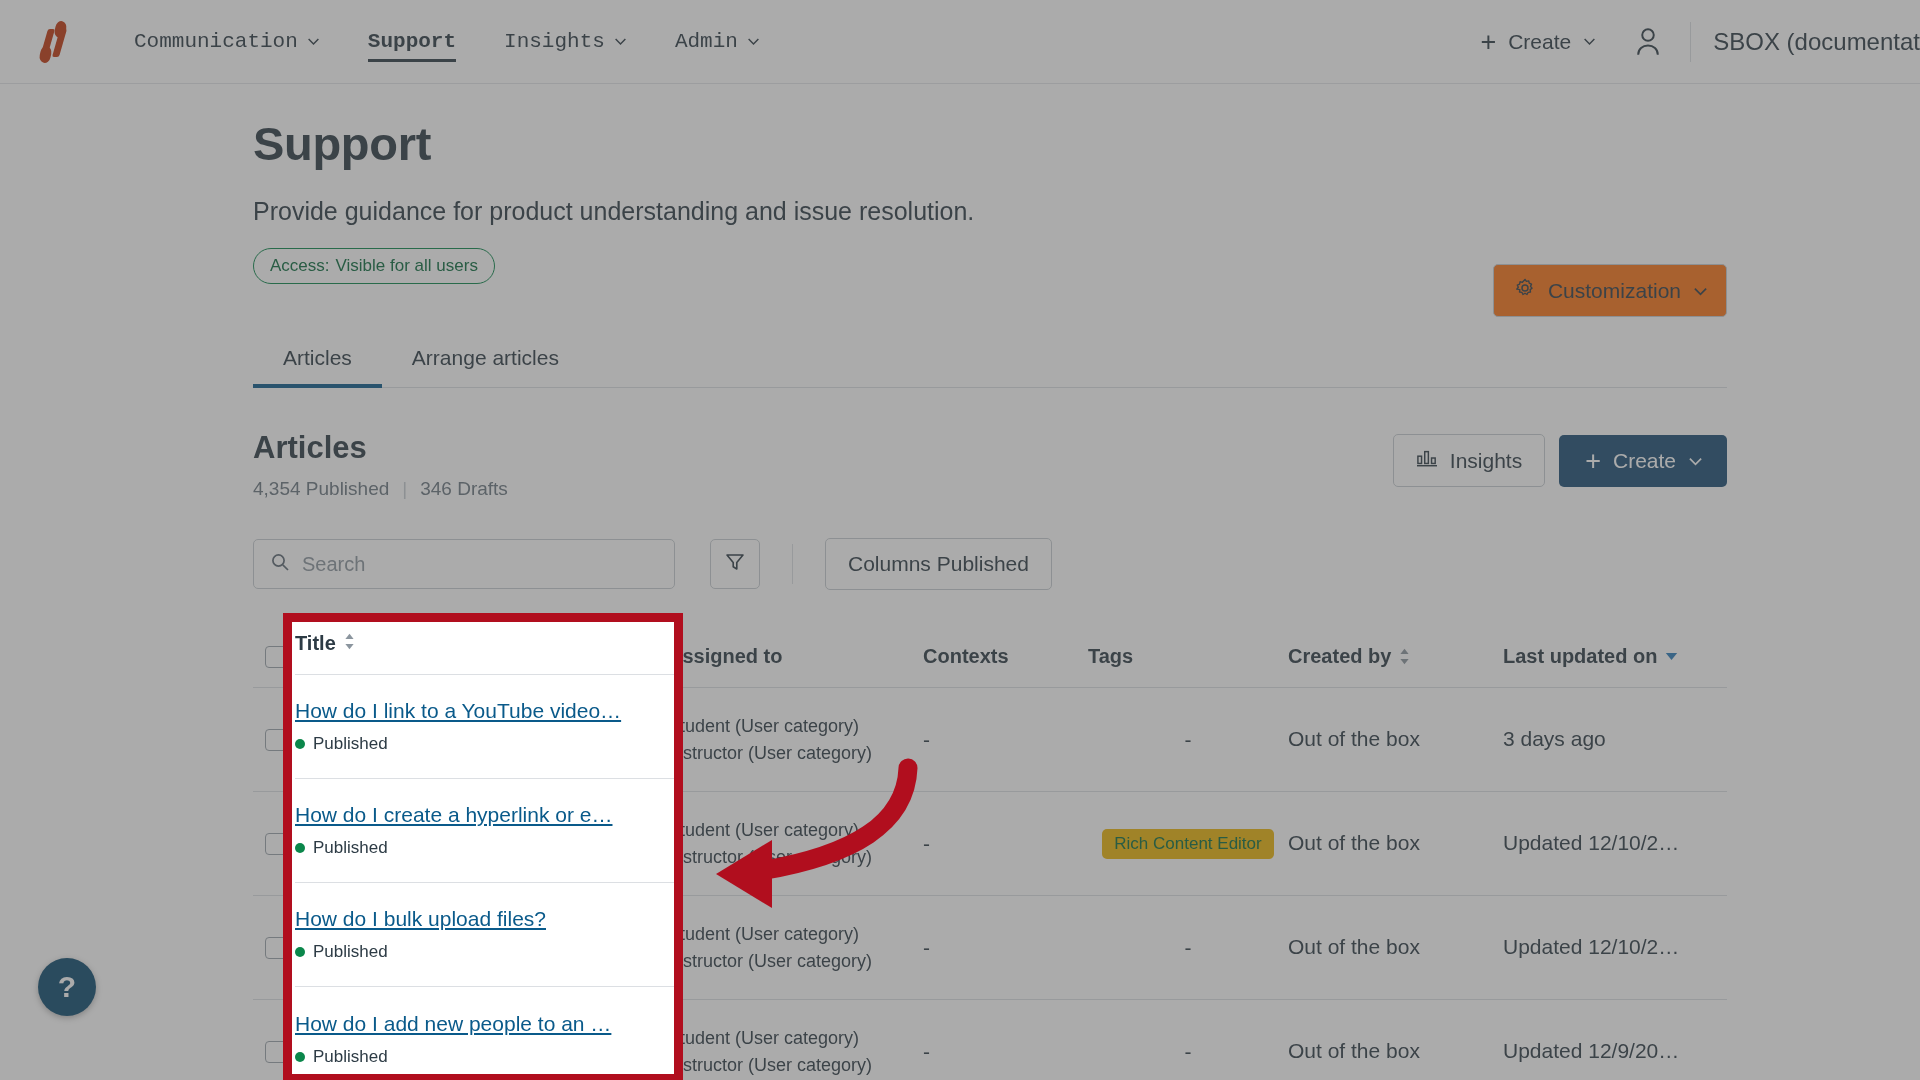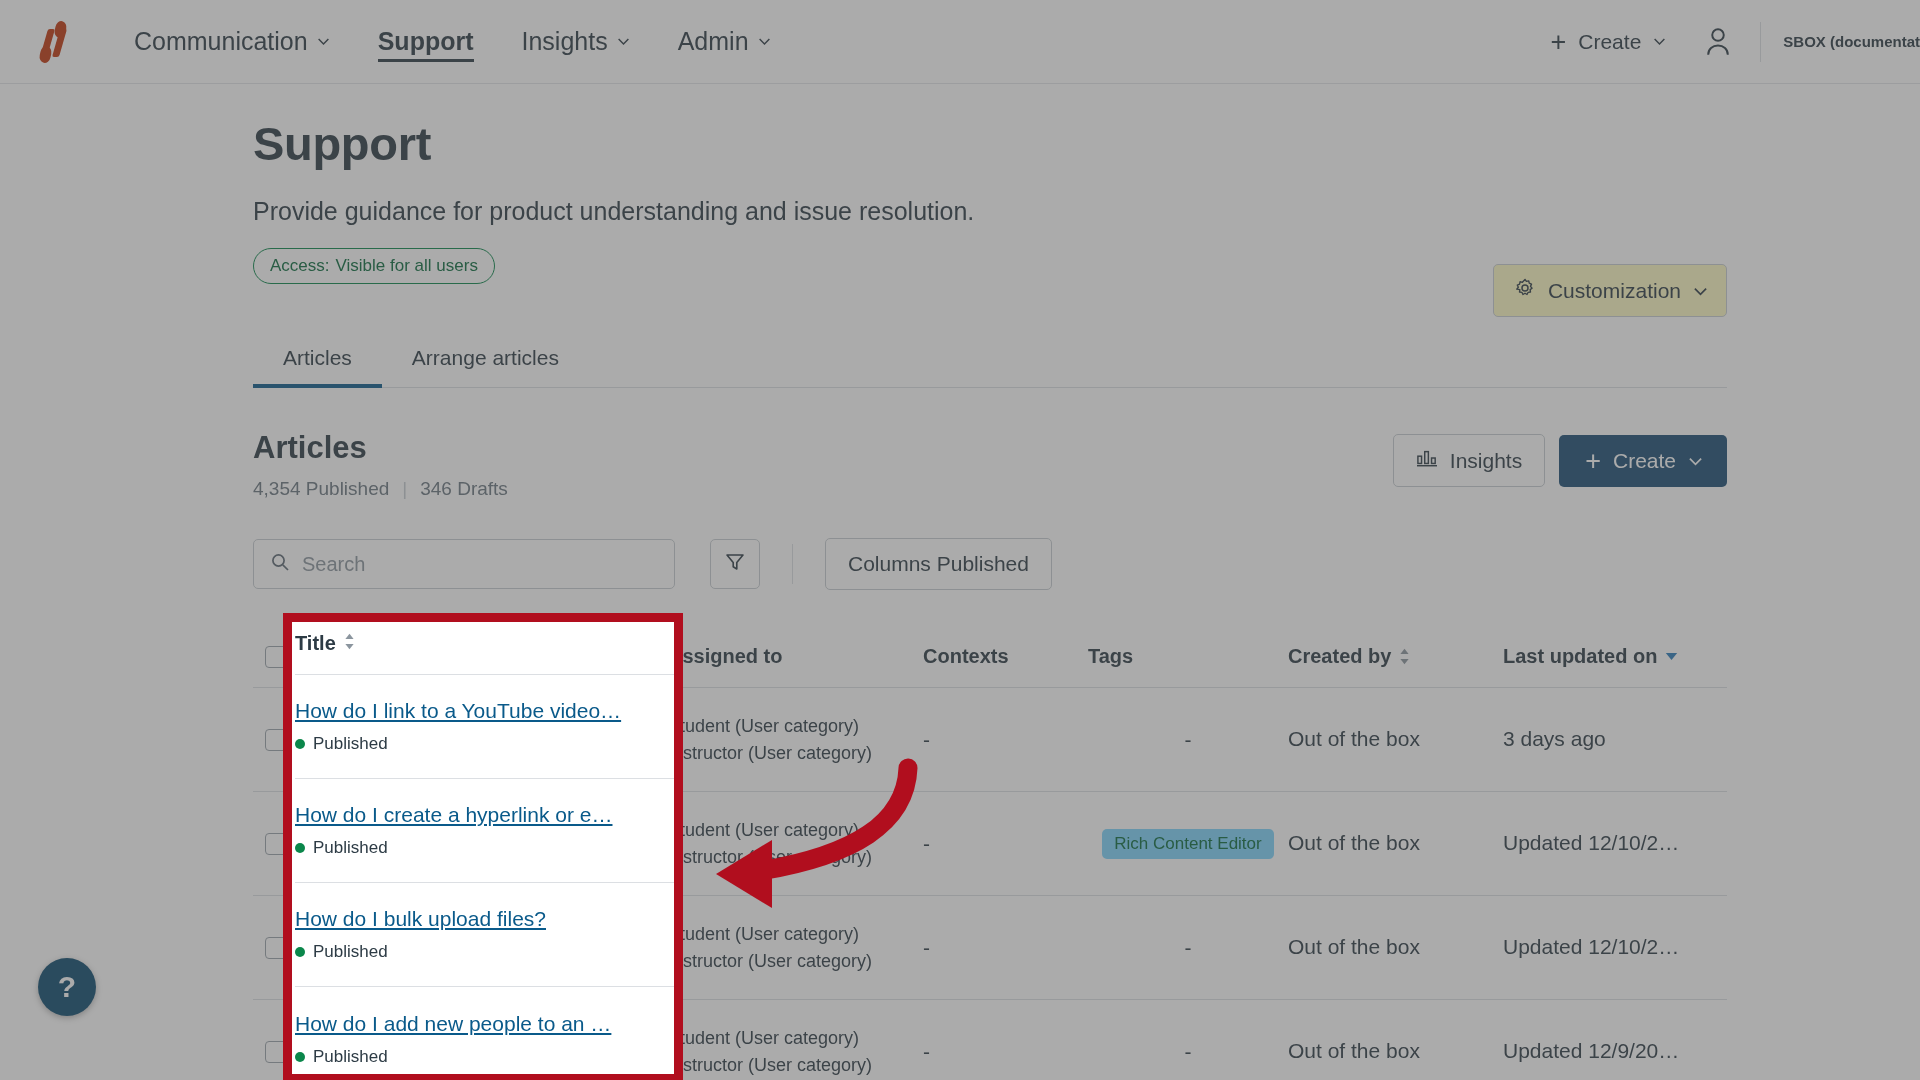--- a/index.html
+++ b/index.html
@@ -26,62 +26,63 @@
   .logo i { position: absolute; background: #c1380f; display: block; }
   .logo .d1 { width: 11px; height: 17px; border-radius: 50%/40%; left: 19px; top: 0px; transform: rotate(12deg); }
   .logo .d2 { width: 11px; height: 17px; border-radius: 50%/40%; left: 4px; top: 25px; transform: rotate(12deg); }
   .logo .s1 { width: 7px; height: 28px; left: 8px; top: 8px; transform: skewX(-16deg); border-radius: 2px; }
   .logo .s2 { width: 7px; height: 28px; left: 20px; top: 8px; transform: skewX(-16deg); border-radius: 2px; }
 
   .navlinks { display: flex; align-items: center; gap: 0px; height: 84px; }
   .navitem {
     display: flex; align-items: center; gap: 9px;
     height: 84px; padding: 0 24px;
-    font-size: 25px; color: #2d3b45; cursor: pointer;
+    font-size: 21px; color: #2d3b45; cursor: pointer;
     position: relative;
+    font-family: Liberation Mono, monospace;
   }
   .navitem.active { font-weight: 700; }
   .navitem.active::after {
     content: ""; position: absolute; left: 24px; right: 24px; bottom: 22px;
     height: 3px; background: #2d3b45;
   }
   .caret { display: inline-block; width: 13px; height: 13px; }
   .caret svg { display: block; }
 
   .nav-right { margin-left: auto; display: flex; align-items: center; padding-right: 0px; }
   .create-top {
     display: flex; align-items: center; gap: 12px;
     padding: 12px 20px; font-size: 21px; color: #2d3b45; cursor: pointer;
     border-radius: 5px;
   }
   .plus { font-size: 27px; line-height: 20px; font-weight: 300; }
   .user-icon { width: 64px; display: flex; align-items: center; justify-content: center; cursor: pointer; }
   .nav-div { width: 1px; height: 40px; background: #dcdfe3; margin: 0 10px; }
-  .acct-name { font-size: 15px; color: #2d3b45; padding-left: 12px; white-space: nowrap; font-weight: bold; }
+  .acct-name { font-size: 24px; color: #2d3b45; padding-left: 12px; white-space: nowrap; }
 
   
   #content { position: absolute; top: 84px; left: 0; width: 1920px; height: 996px; background: #ffffff; }
   .inner { position: absolute; left: 253px; top: 0; width: 1474px; }
 
   .page-title { font-size: 47px; font-weight: 700; color: #2d3b45; margin-top: 32px; letter-spacing: -0.3px; }
   .page-sub { font-size: 25px; color: #2d3b45; margin-top: 26px; }
 
   .access-badge {
     display: inline-flex; align-items: center; gap: 6px;
     margin-top: 22px; padding: 7px 16px;
     border: 1px solid #0b874b; border-radius: 20px;
     font-size: 17px; color: #0a6b3d; background: transparent;
   }
   .access-badge b { font-weight: 400; }
 
   .customization-btn {
     position: absolute; right: 0; top: 180px;
     display: flex; align-items: center; gap: 12px;
     padding: 12px 20px; border: 1px solid #c7cdd1; border-radius: 5px;
-    font-size: 21px; color: #2d3b45; background: #fef9c3; cursor: pointer;
+    font-size: 21px; color: #2d3b45; background: #f97316; cursor: pointer;
   }
 
   .tabs { margin-top: 48px; border-bottom: 1px solid #dcdfe3; display: flex; }
   .tab {
     padding: 14px 30px 17px 30px; font-size: 21px; color: #2d3b45; cursor: pointer;
     position: relative;
   }
   .tab.active::after {
     content: ""; position: absolute; left: 0; right: 0; bottom: -1px; height: 4px; background: #0a5a8a;
   }
@@ -144,21 +145,21 @@
     font-size: 21px; color: #0a5a8a; text-decoration: underline; cursor: pointer;
     display: block; white-space: nowrap; overflow: hidden;
   }
   .status { display: flex; align-items: center; gap: 8px; margin-top: 11px; font-size: 17px; color: #2d3b45; }
   .dot { width: 10px; height: 10px; border-radius: 50%; background: #0b874b; display: inline-block; }
   .cell-txt { font-size: 18px; color: #2d3b45; line-height: 1.45; }
   .cell-txt.big { font-size: 21px; }
   .dash { font-size: 21px; color: #2d3b45; }
   .tag-chip {
     display: inline-block; padding: 5px 12px; border-radius: 5px;
-    background: #7dd3fc; color: #0a6b3d; font-size: 17px;
+    background: #eab308; color: #0a6b3d; font-size: 17px;
   }
 
   
   .help-fab {
     position: absolute; left: 38px; bottom: 64px;
     width: 58px; height: 58px; border-radius: 50%; background: #0c4a6e;
     display: flex; align-items: center; justify-content: center;
     color: #ffffff; font-size: 30px; font-weight: 700; cursor: pointer;
     box-shadow: 0 2px 6px rgba(0,0,0,.3);
   }

